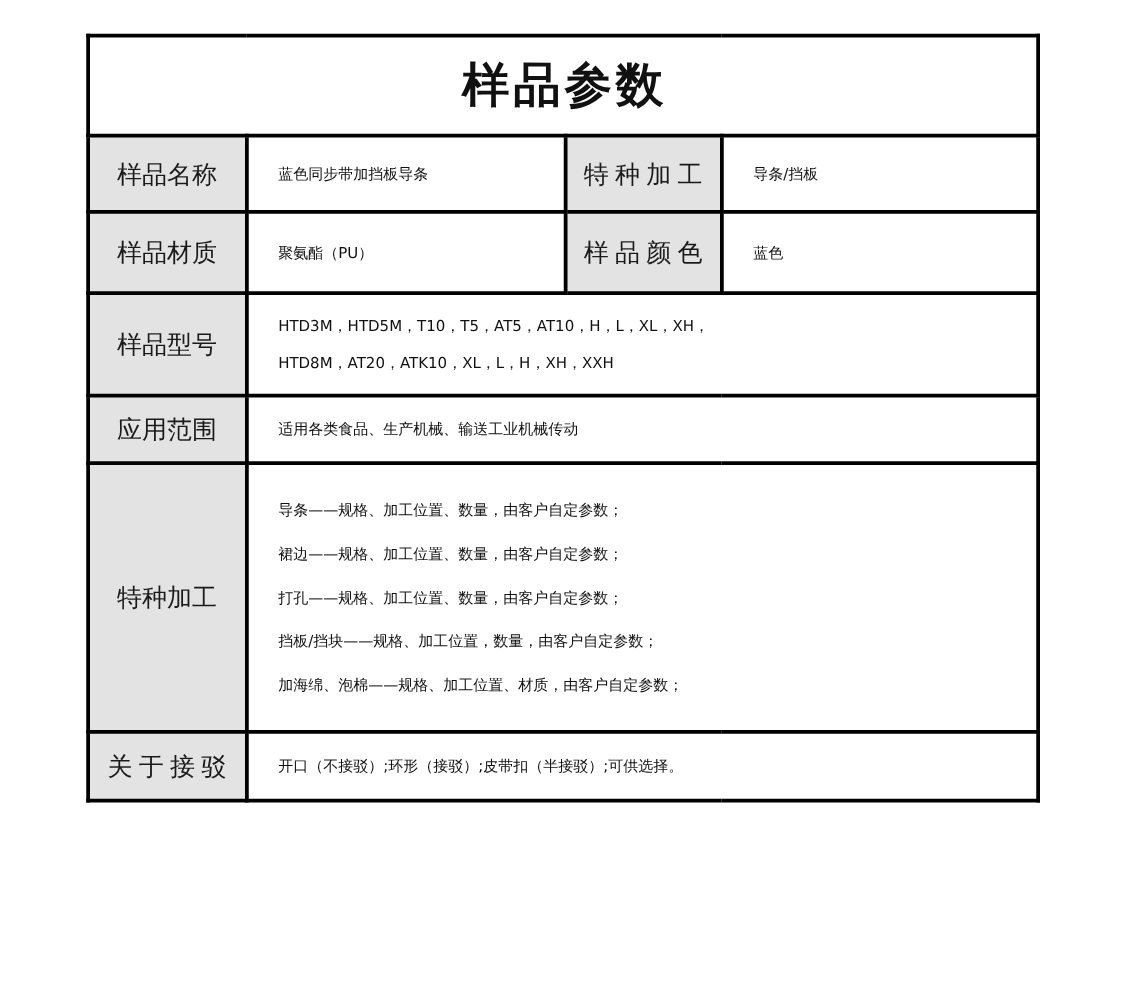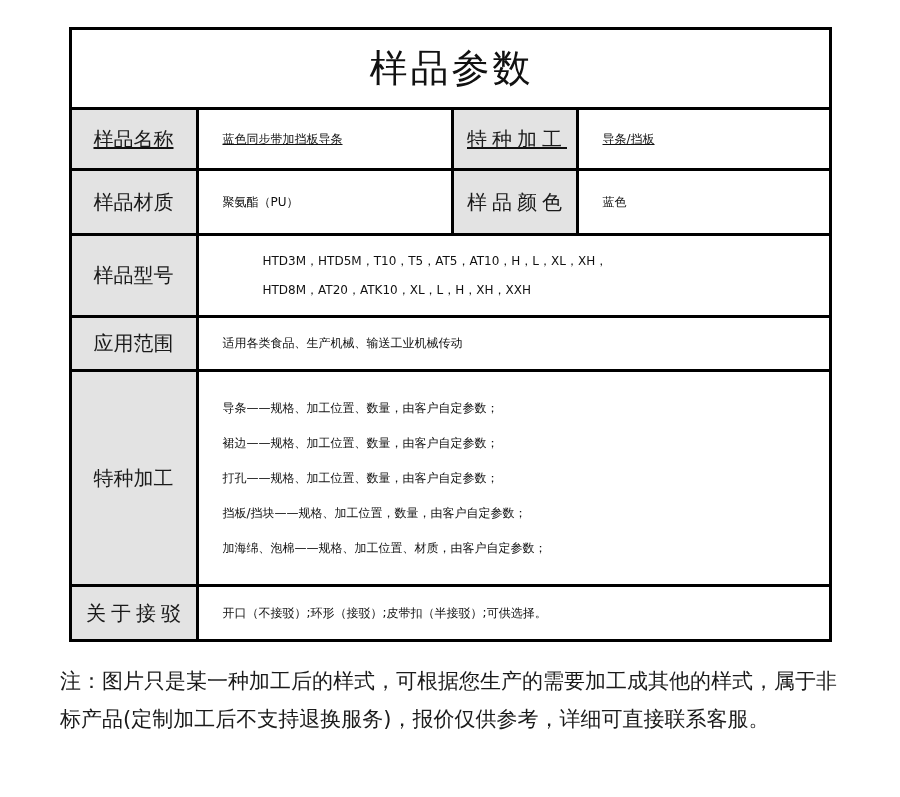--- a/index.html
+++ b/index.html
@@ -26,31 +26,31 @@
   table.spec-table td {
     border: 3px solid #000000;
     vertical-align: middle;
   }
   col.c1 { width: 127px; }
   col.c2 { width: 255px; }
   col.c3 { width: 125px; }
   col.c4 { width: 253px; }
 
   tr.r-title { height: 80px; }
-  tr.r1 { height: 61px; text-decoration: underline; }
+  tr.r1 { height: 61px; }
   tr.r2 { height: 65px; }
   tr.r3 { height: 82px; }
   tr.r4 { height: 54px; }
   tr.r5 { height: 215px; }
   tr.r6 { height: 55px; }
 
   td.title-cell {
     text-align: center;
     font-size: 38px;
-    font-weight: normal;
+    font-weight: bold;
     letter-spacing: 3px;
     text-indent: 3px;
     background: #ffffff;
   }
   td.lbl {
     background: #e3e3e3;
     text-align: center;
     font-size: 20px;
     color: #1a1a1a;
   }
@@ -60,21 +60,20 @@
   }
   td.val {
     background: #ffffff;
     font-size: 12px;
     padding-left: 24px;
     padding-right: 10px;
     color: #111111;
   }
   td.val .line {
     line-height: 29px;
-    margin-left: 40px;
   }
   td.val .pline {
     line-height: 35px;
   }
   p.note {
     width: 780px;
     margin: 20px auto 0 auto;
     font-size: 21px;
     line-height: 38px;
     color: #1a1a1a;
@@ -138,15 +137,14 @@
     </tr>
 
     <tr class="r6">
       <td class="lbl spaced">关于接驳</td>
       <td class="val" colspan="3">开口（不接驳）;环形（接驳）;皮带扣（半接驳）;可供选择。</td>
     </tr>
 
   </tbody>
     </table>
 
-  <p class="note">注：图片只是某一种加工后的样式，可根据您生产的需要加工成其他的样式，属于非标产品(定制加工后不支持退换服务)，报价仅供参考，详细可直接联系客服。</p>
 
 </div>
 
 </body></html>

